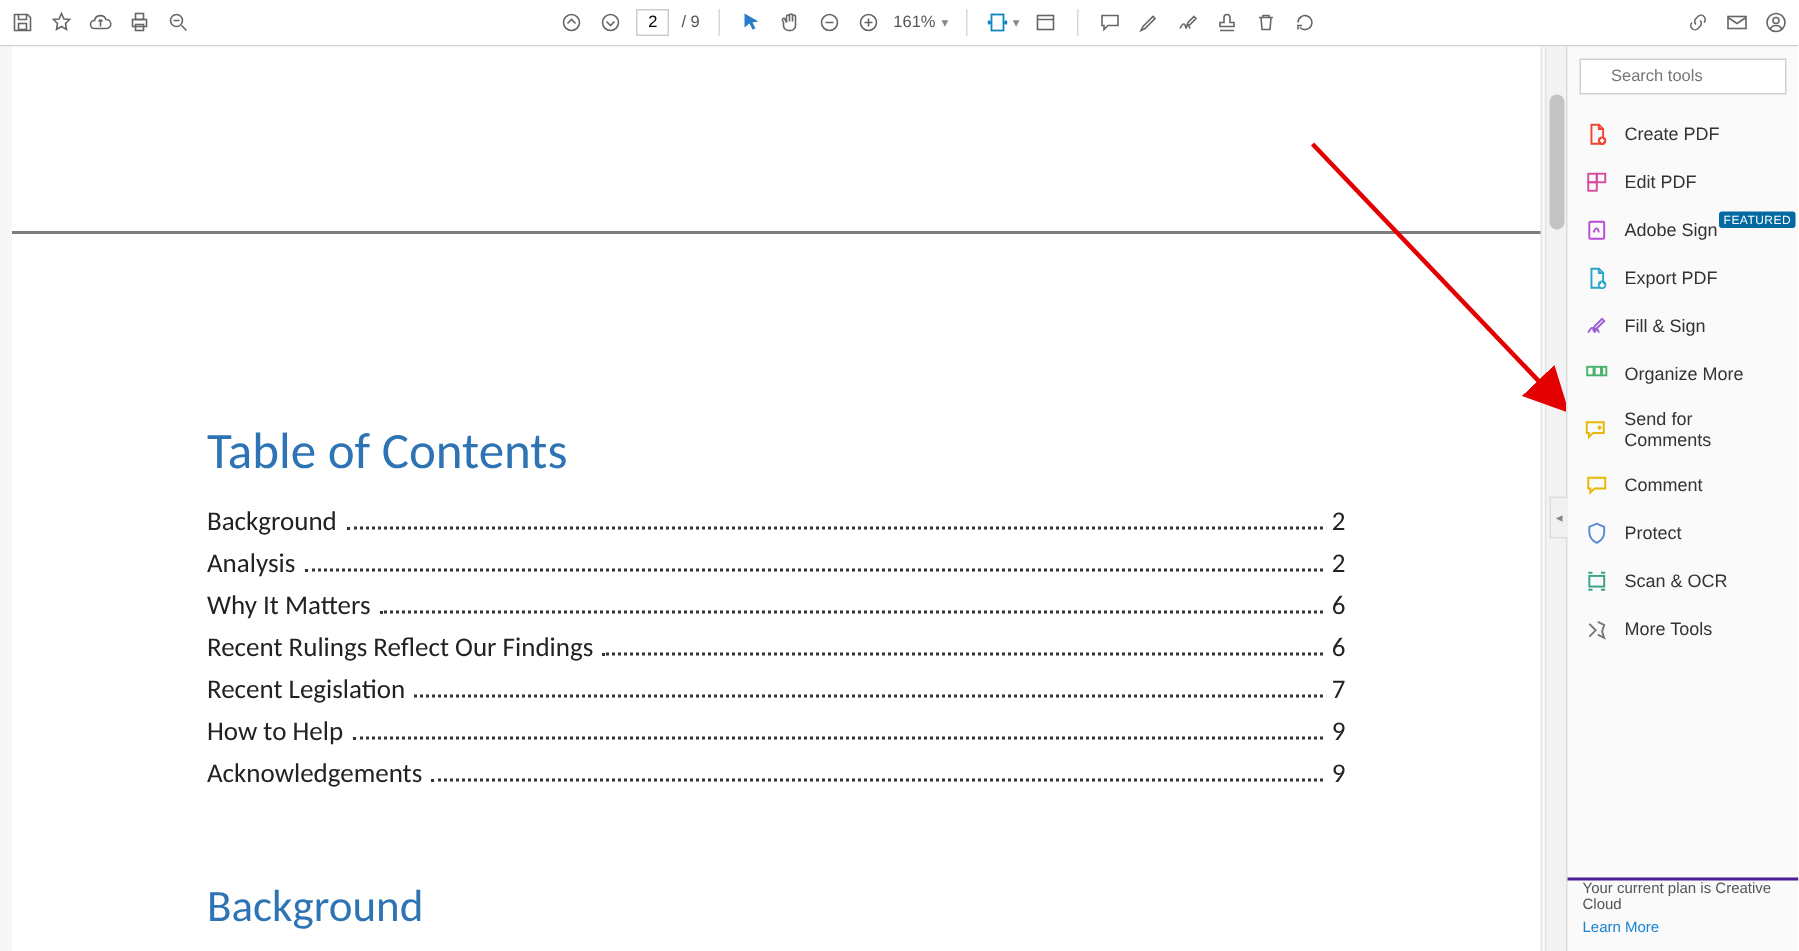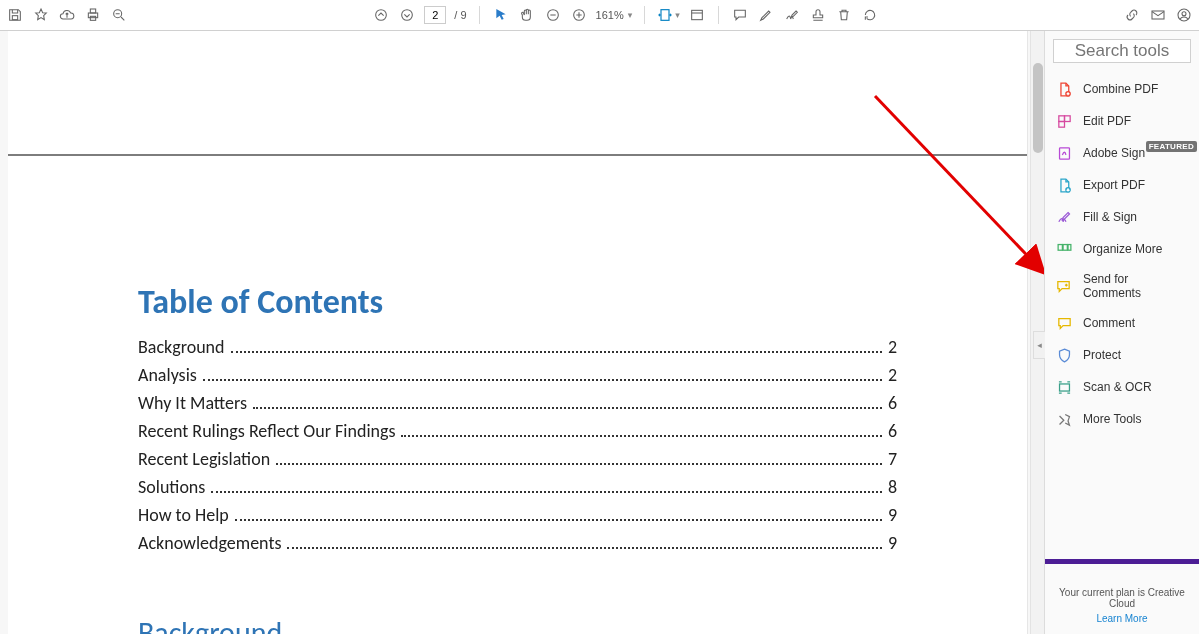--- a/index.html
+++ b/index.html
@@ -19,46 +19,46 @@
   .tb-fit-btn { display: inline-flex; align-items: center; color: #0a84c4; }
   .tb-fit-btn svg { width: 16px; height: 16px; }
   .tb-fit-btn .chev { font-size: 9px; color: #888; margin-left: 2px; }
 
   
   .main-area { display: flex; height: 603px; }
   .doc-viewport { flex: 1; background: #f7f7f7; position: relative; overflow: hidden; }
   .doc-page { position: absolute; left: 8px; top: 0; width: 1020px; background: #fff; border-right: 1px solid #e6e6e6; }
   .doc-gap { height: 125px; border-bottom: 2px solid #7d7d7d; }
   .doc-content { padding: 125px 130px 40px 130px; font-family: Calibri, "Segoe UI", Arial, sans-serif; }
-  .toc-heading { color: #2e74b5; font-size: 34px; font-weight: 700; margin-bottom: 14px; }
+  .toc-heading { color: #2e74b5; font-size: 34px; font-weight: 400; margin-bottom: 14px; }
   .toc-entry { display: flex; align-items: baseline; font-size: 18px; color: #222; margin: 6px 0; white-space: nowrap; }
   .toc-entry .label { }
   .toc-entry .dots { flex: 1; border-bottom: 2px dotted #333; margin: 0 6px 4px 6px; min-width: 20px; }
   .toc-entry .pg { }
   .section-heading { color: #2e74b5; font-size: 30px; font-weight: 400; margin-top: 60px; }
 
   
   .vp-scroll-track { position: absolute; right: 0; top: 0; width: 14px; height: 100%; background: #f2f2f2; border-left: 1px solid #e3e3e3; }
   .vp-scroll-thumb { position: absolute; left: 2px; width: 10px; background: #c4c4c4; border-radius: 5px; }
   .annotation-arrow { position: absolute; pointer-events: none; }
 
   
   .side-collapse-tab { position: absolute; left: -12px; top: 300px; width: 12px; height: 28px; background: #f1f1f1; border: 1px solid #ddd; border-right: none; display: flex; align-items: center; justify-content: center; font-size: 9px; color: #888; cursor: pointer; }
 
   
   .tools-panel { width: 155px; border-left: 1px solid #dcdcdc; background: #fafafa; position: relative; display: flex; flex-direction: column; }
   .search-wrap { padding: 8px; }
-  .search-input { width: 100%; height: 24px; border: 1px solid #d0d0d0; background: #fff; font-size: 17px; padding: 0 20px; color: #777; text-align: center; }
+  .search-input { width: 100%; height: 24px; border: 1px solid #d0d0d0; background: #fff; font-size: 11px; padding: 0 20px; color: #777; }
   .tool-list { padding: 2px 0; }
   .tool-item { display: flex; align-items: center; gap: 10px; padding: 7px 10px; font-size: 12px; color: #333; cursor: pointer; position: relative; }
   .tool-icon { width: 18px; height: 18px; display: inline-flex; align-items: center; justify-content: center; }
   .tool-icon svg { width: 17px; height: 17px; }
-  .badge-featured { position: absolute; right: 2px; top: 4px; background: #737373; color: #fff; font-size: 8px; font-weight: bold; padding: 1px 3px; border-radius: 2px; letter-spacing: .3px; }
-
-  .plan-footer { margin-top: auto; border-top: 5px solid #4c1d95; padding: 23px 10px 10px; font-size: 10px; color: #555; text-align: center; }
+  .badge-featured { position: absolute; right: 2px; top: 4px; background: #0369a1; color: #fff; font-size: 8px; font-weight: normal; padding: 1px 3px; border-radius: 2px; letter-spacing: .3px; }
+
+  .plan-footer { margin-top: auto; border-top: 2px solid #4c1d95; padding: 0 10px 10px; font-size: 10px; color: #555; }
   .plan-footer .learn { color: #1884d1; margin-top: 4px; cursor: pointer; }
 </style>
 </head>
 <body>
 
 <div class="toolbar">
   <div class="tb-group">
     <span class="tb-btn">
         <svg viewBox="0 0 24 24" fill="none" stroke="currentColor" stroke-width="1.6">
           <path d="M4 4h13l3 3v13H4z"></path>
@@ -245,25 +245,20 @@
             </div>
             <div class="toc-entry">
               <span class="label">Recent Rulings Reflect Our Findings</span>
               <span class="dots"></span>
               <span class="pg">6</span>
             </div>
             <div class="toc-entry">
               <span class="label">Recent Legislation</span>
               <span class="dots"></span>
               <span class="pg">7</span>
-            </div>
-            <div class="toc-entry">
-              <span class="label">Solutions</span>
-              <span class="dots"></span>
-              <span class="pg">8</span>
             </div>
             <div class="toc-entry">
               <span class="label">How to Help</span>
               <span class="dots"></span>
               <span class="pg">9</span>
             </div>
             <div class="toc-entry">
               <span class="label">Acknowledgements</span>
               <span class="dots"></span>
               <span class="pg">9</span>
@@ -294,21 +289,21 @@
     <div class="tool-list" id="tool-list">
         <div class="tool-item">
           <span class="tool-icon">
             <svg viewBox="0 0 24 24" fill="none" stroke="#e43" stroke-width="1.8">
               <path d="M7 3h7l4 4v14H7z"></path>
               <path d="M14 3v4h4"></path>
               <circle cx="17" cy="18" r="4" fill="#e43" stroke="none"></circle>
               <path d="M17 16v4M15 18h4" stroke="#fff"></path>
             </svg>
           </span>
-          <span>Combine PDF</span>
+          <span>Create PDF</span>
         </div>
         <div class="tool-item">
           <span class="tool-icon">
             <svg viewBox="0 0 24 24" fill="none" stroke="#d64aa0" stroke-width="1.8">
               <rect x="4" y="4" width="8" height="8"></rect>
               <rect x="12" y="4" width="8" height="8"></rect>
               <rect x="4" y="12" width="8" height="8"></rect>
             </svg>
           </span>
           <span>Edit PDF</span>

